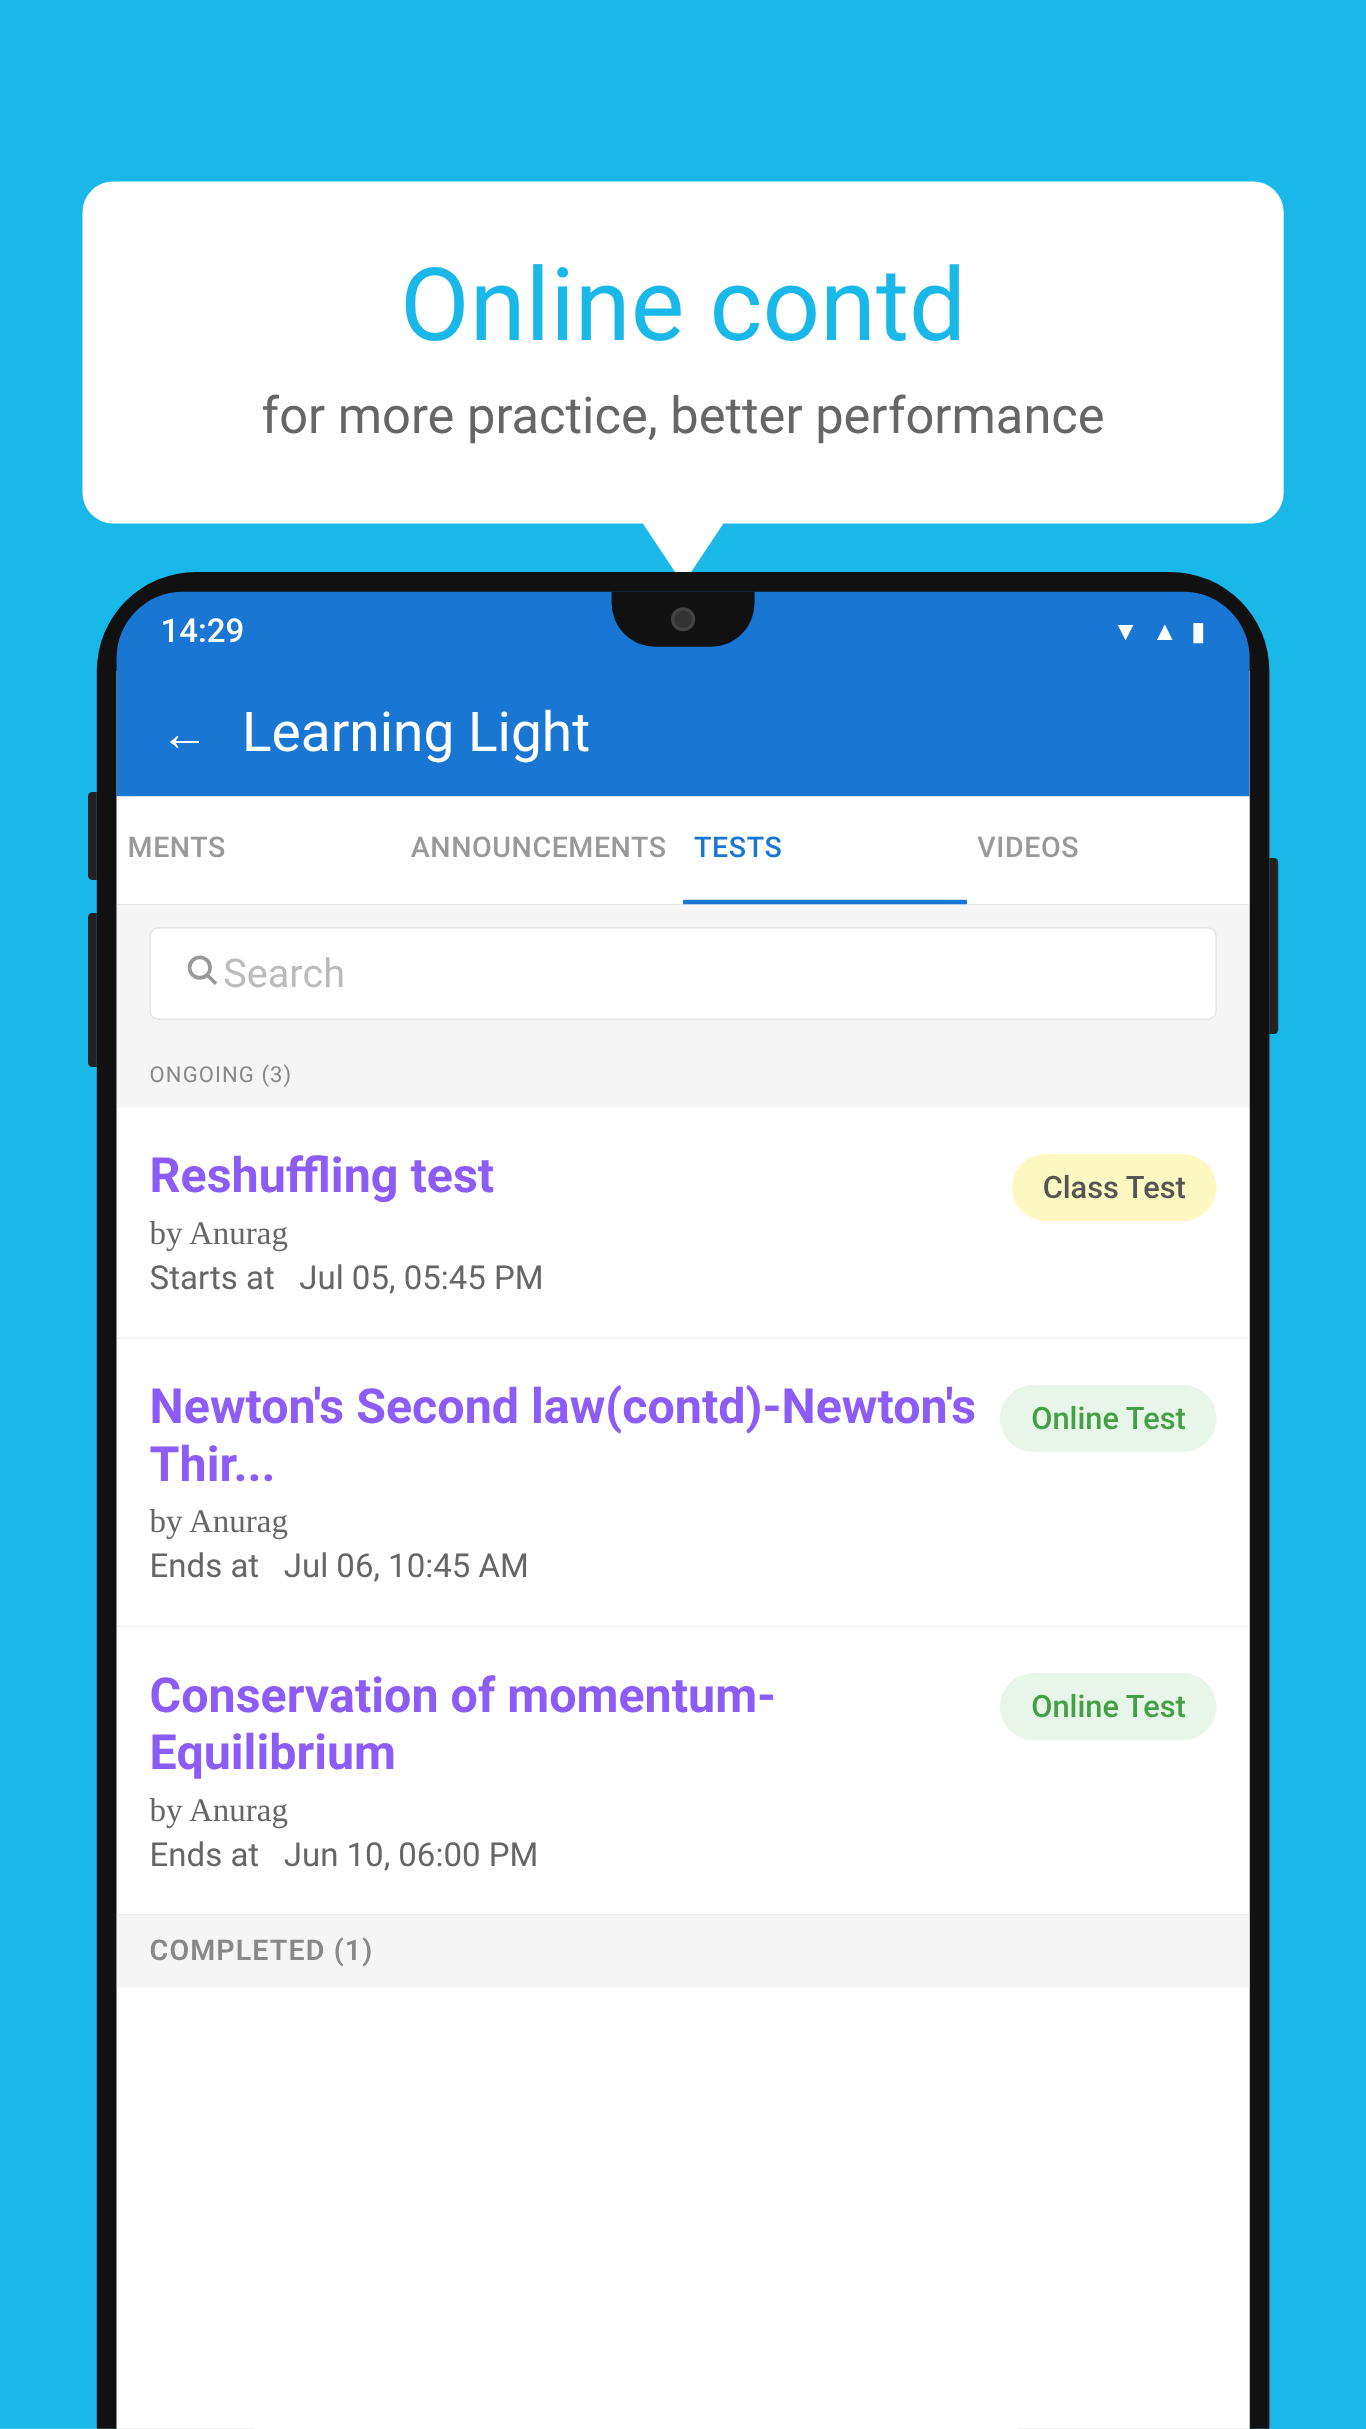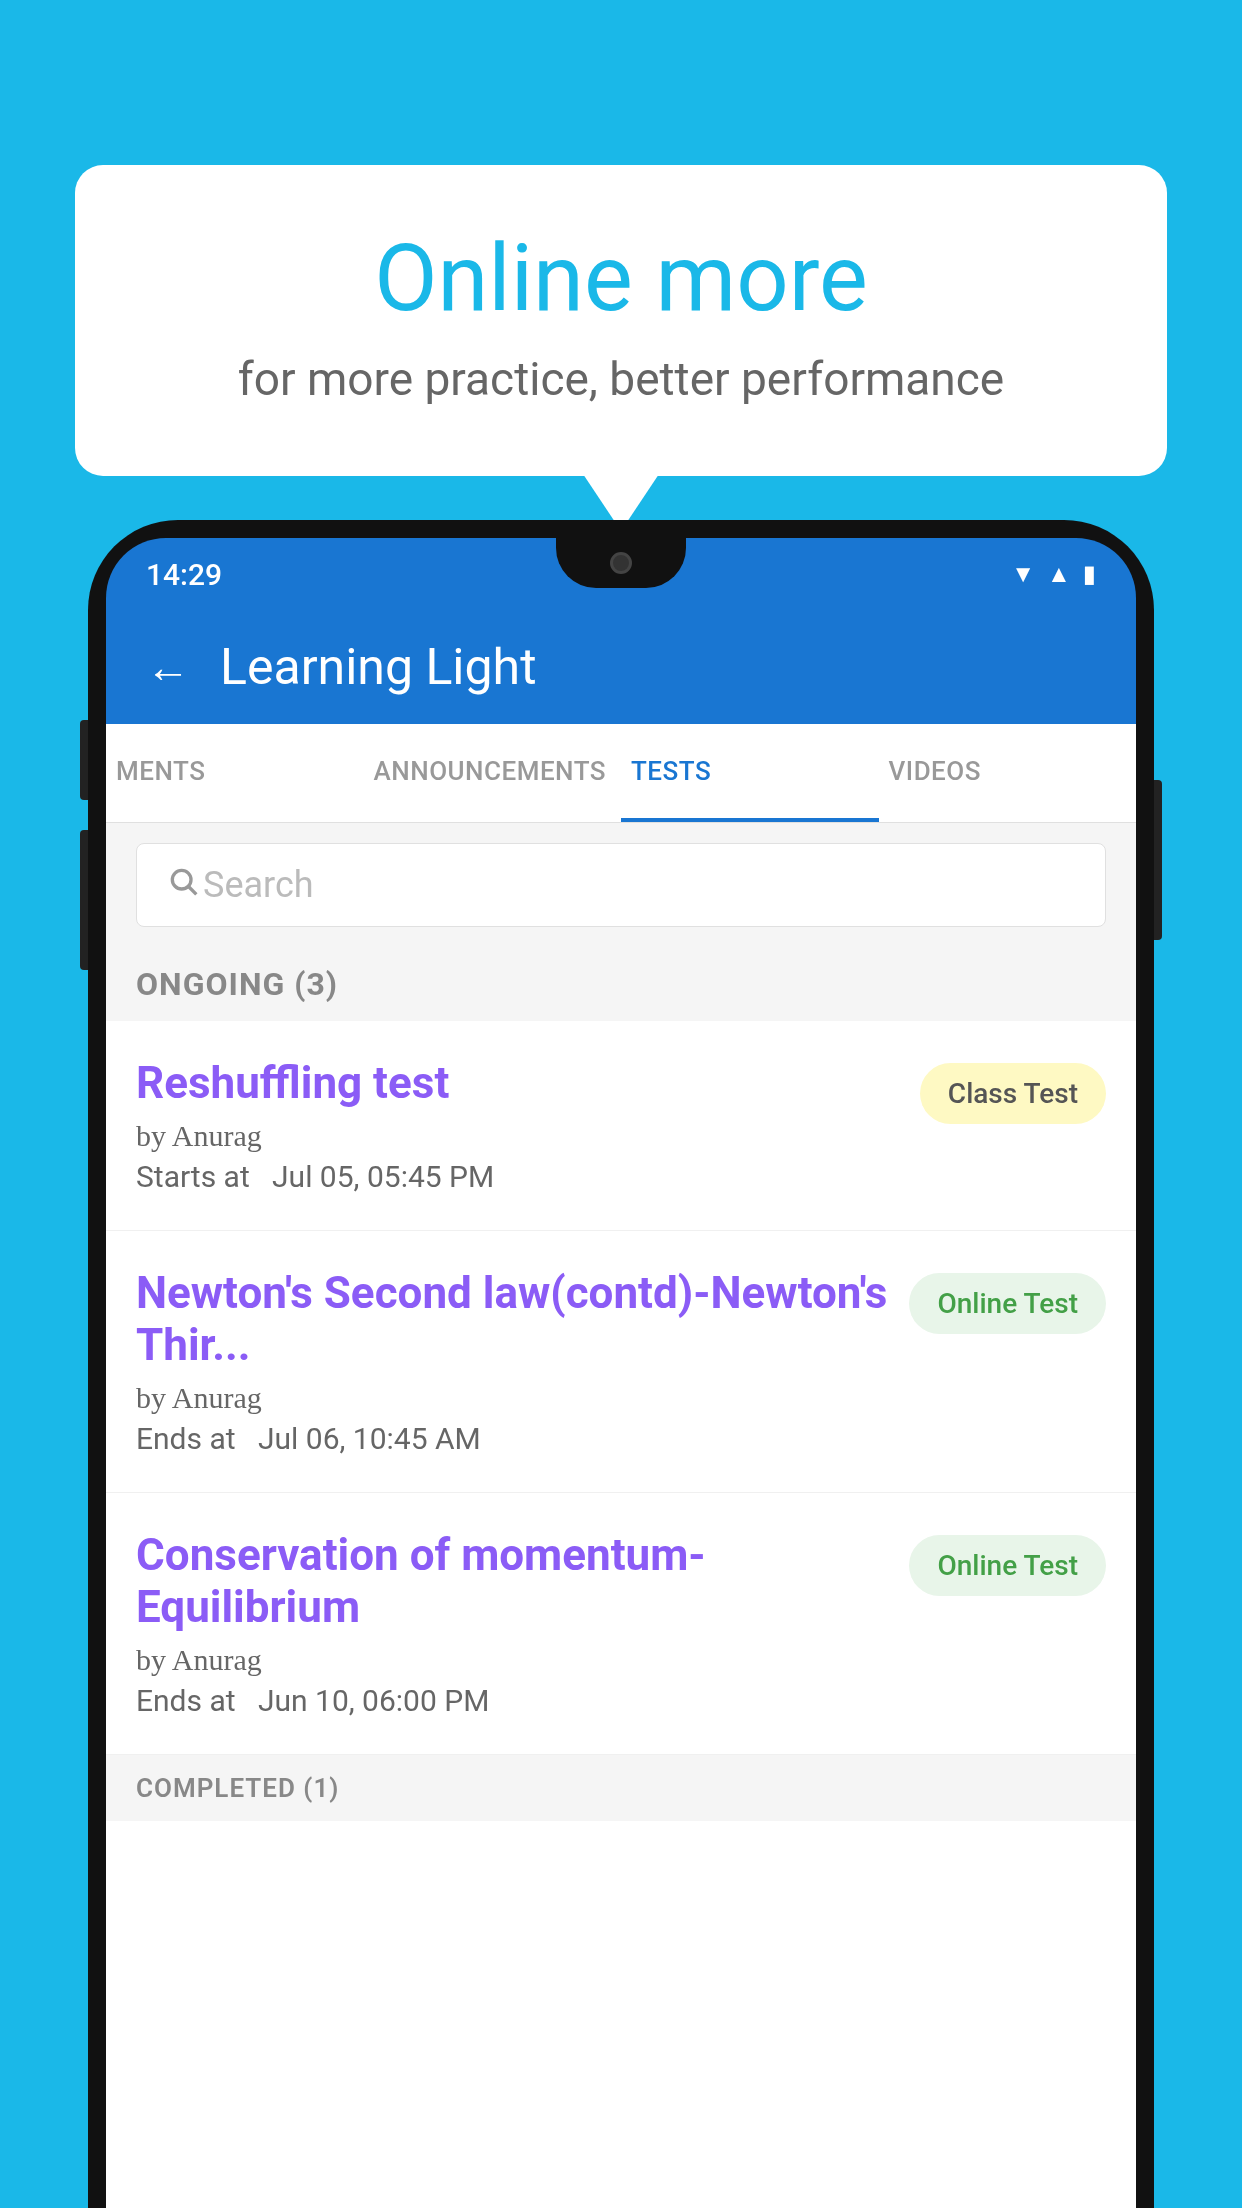--- a/index.html
+++ b/index.html
@@ -178,23 +178,23 @@
     }
     .search-input-text {
       font-size: 36px;
       color: #bbb;
     }
 
     
     .section-header {
       background: #f5f5f5;
       padding: 18px 30px;
-      font-size: 32px;
+      font-size: 20px;
       color: #888;
-      font-weight: 700;
+      font-weight: 400;
       letter-spacing: 1px;
       flex-shrink: 0;
     }
 
     
     .test-list {
       flex: 1;
       overflow: hidden;
       background: white;
     }
@@ -281,21 +281,21 @@
       width: 8px;
       height: 160px;
       background: #222;
       border-radius: 0 4px 4px 0;
     }
   </style>
 </head>
 <body>
 
 <div class="speech-bubble">
-  <div class="speech-bubble-title">Online more</div>
+  <div class="speech-bubble-title">Online contd</div>
   <div class="speech-bubble-subtitle">for more practice, better performance</div>
 </div>
 
 <div class="phone-frame">
 
   <div class="phone-side-btn-left"></div>
   <div class="phone-side-btn-left2"></div>
   <div class="phone-side-btn-right"></div>
 
   <div class="phone-notch-bar">

